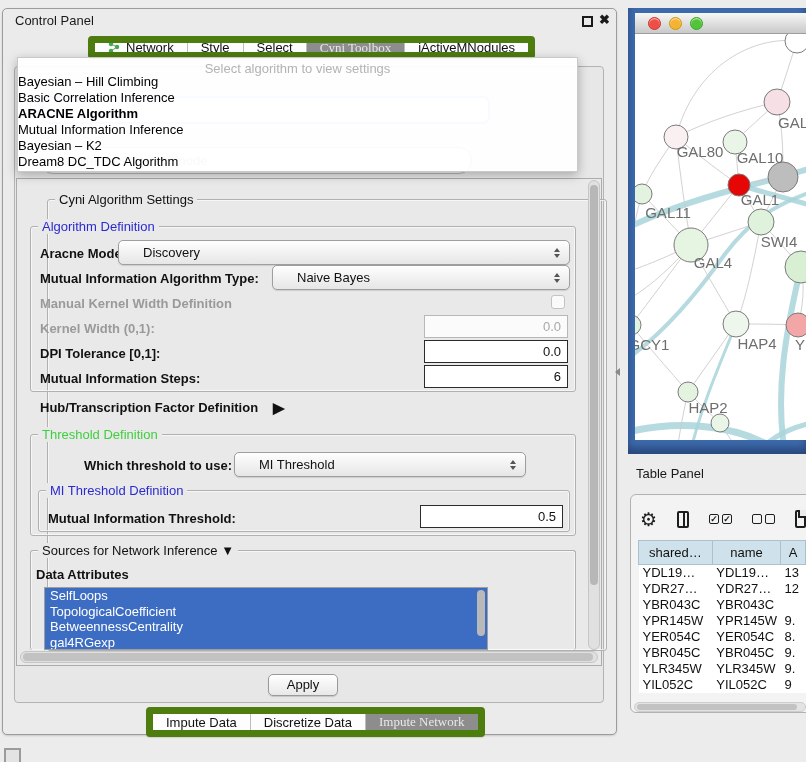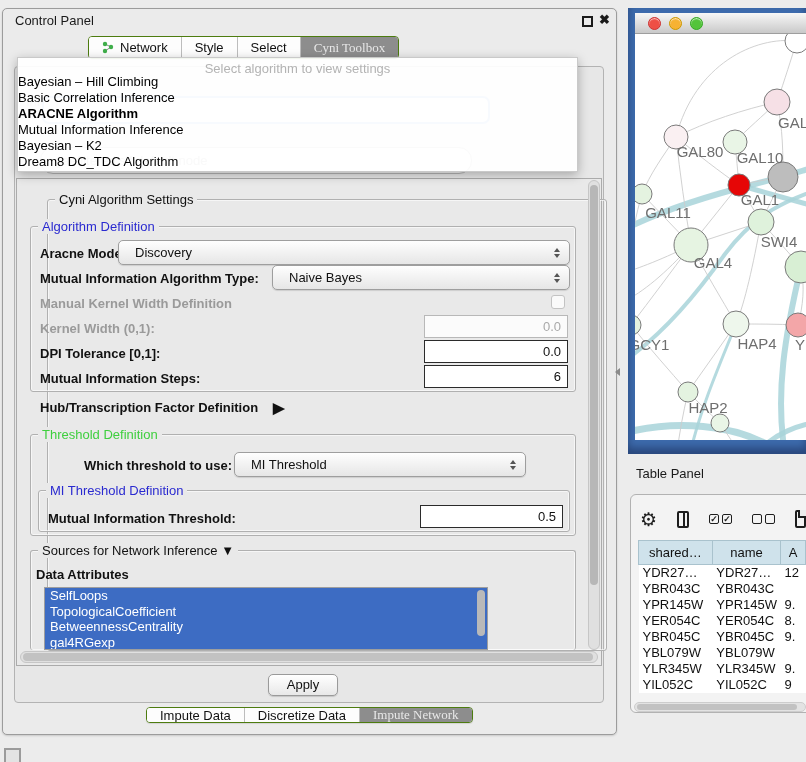--- a/index.html
+++ b/index.html
@@ -18,21 +18,21 @@
     background:#ebebeb; border:1px solid #9c9c9c; border-radius:5px;
     box-shadow:0 1px 2px rgba(0,0,0,.15);
   }
   .ctrl-title { left:12px; top:4px; font-size:13px; color:#1a1a1a; }
   .float-btn { left:579px; top:7px; width:11px; height:11px; border:2px solid #1a1a1a; background:transparent; }
   .close-btn { left:596px; top:3px; font-size:13px; font-weight:bold; color:#1a1a1a; }
 
   
   .seg {
     display:flex; align-items:stretch;
-    border:1px solid #4d7c0f; border-radius:4px; overflow:hidden;
+    border:7px solid #4d7c0f; border-radius:4px; overflow:hidden;
     background:#ffffff; height:23px;
     box-shadow:0 1px 1px rgba(0,0,0,.1);
   }
   .seg .tab {
     display:flex; align-items:center; gap:5px;
     padding:0 13px; font-size:13px; color:#111;
     border-right:1px solid #bdbdbd; background:#fdfdfd; cursor:default; white-space:nowrap;
   }
   .seg .tab:last-child { border-right:none; }
   .seg .tab.sel { background:#8d8d8d; color:#e8e8e8;font-family:Liberation Serif, serif; }
@@ -93,21 +93,21 @@
   .legend.blue { color:#2a2ad0; }
   .legend.green { color:#3ecf3e; }
   .lbl { position:absolute; font-size:13px; font-weight:bold; color:#111; white-space:nowrap; z-index:9; }
   .lbl.dis { color:#9a9a9a; }
 
   .combo {
     position:absolute; z-index:9;
     background:linear-gradient(#fefefe,#e6e6e6);
     border:1px solid #9e9e9e; border-radius:5px;
     display:flex; align-items:center;
-    font-size:13px; color:#111; padding-left:16px;
+    font-size:13px; color:#111; padding-left:24px;
     box-shadow:0 1px 1px rgba(0,0,0,.12);
   }
   .combo .arrows { position:absolute; right:9px; top:50%; transform:translateY(-50%); display:flex; flex-direction:column; gap:2px; }
   .combo .arrows i { display:block; width:0; height:0; border-left:3.5px solid transparent; border-right:3.5px solid transparent; }
   .combo .arrows .up { border-bottom:4px solid #555; }
   .combo .arrows .dn { border-top:4px solid #555; }
 
   .field {
     position:absolute; z-index:9; background:#ffffff;
     border:1.5px solid #2b2b2b;
@@ -209,20 +209,23 @@
     </div>
     <div class="tab">
       <span>Style</span>
     </div>
     <div class="tab">
       <span>Select</span>
     </div>
     <div class="tab sel">
       <span>Cyni Toolbox</span>
     </div>
+    <div class="tab">
+      <span>jActiveMNodules</span>
+    </div>
   </div>
 
 <div class="abs underlay under-label" style="left:26px; top:94px;">Inference Algorithm</div>
 <div class="abs underlay under-combo" style="left:42px; top:96px; width:448px; height:28px;"></div>
 <div class="abs underlay under-field" style="left:40px; top:147px; width:432px; height:27px;">gal-filtered sif default node</div>
 
 <div class="abs popup">
   <div class="prompt">Select algorithm to view settings</div>
   <div id="popup-items">
       <div class="item">Bayesian – Hill Climbing</div>
@@ -303,21 +306,21 @@
   <div id="attr-items">
       <div class="row">SelfLoops</div>
       <div class="row">TopologicalCoefficient</div>
       <div class="row">BetweennessCentrality</div>
       <div class="row">gal4RGexp</div>
     </div>
   <div class="attr-vscroll"></div>
 </div>
 
 <div class="abs apply-btn">Apply</div>
-<div class="abs seg" style="left:146px; top:707px; z-index:6; height:16px;" id="bottom-tabs">
+<div class="abs seg" style="left:146px; top:707px; z-index:6; height:30px;" id="bottom-tabs">
     <div class="tab">Impute Data</div>
     <div class="tab">Discretize Data</div>
     <div class="tab sel">Impute Network</div>
   </div>
 
 <div class="abs net-frame"></div>
 <div class="abs net-titlebar">
   <div class="tl red" style="left:13px;"></div>
   <div class="tl yel" style="left:34px;"></div>
   <div class="tl grn" style="left:55px;"></div>
@@ -409,20 +412,25 @@
   <table class="data" style="left:0; top:0;">
     <thead>
         <tr id="tbl-head">
           <th style="width: 82px;">shared…</th>
           <th style="width: 70px;">name</th>
           <th style="width: 30px;">A</th>
         </tr>
       </thead>
     <tbody id="tbl-body">
         <tr>
+          <td style="width: 82px;">YDL19…</td>
+          <td style="width: 70px;">YDL19…</td>
+          <td style="width: 30px;">13</td>
+        </tr>
+        <tr>
           <td style="width: 82px;">YDR27…</td>
           <td style="width: 70px;">YDR27…</td>
           <td style="width: 30px;">12</td>
         </tr>
         <tr>
           <td style="width: 82px;">YBR043C</td>
           <td style="width: 70px;">YBR043C</td>
           <td style="width: 30px;"></td>
         </tr>
         <tr>
@@ -434,25 +442,20 @@
           <td style="width: 82px;">YER054C</td>
           <td style="width: 70px;">YER054C</td>
           <td style="width: 30px;">8.</td>
         </tr>
         <tr>
           <td style="width: 82px;">YBR045C</td>
           <td style="width: 70px;">YBR045C</td>
           <td style="width: 30px;">9.</td>
         </tr>
         <tr>
-          <td style="width: 82px;">YBL079W</td>
-          <td style="width: 70px;">YBL079W</td>
-          <td style="width: 30px;"></td>
-        </tr>
-        <tr>
           <td style="width: 82px;">YLR345W</td>
           <td style="width: 70px;">YLR345W</td>
           <td style="width: 30px;">9.</td>
         </tr>
         <tr>
           <td style="width: 82px;">YIL052C</td>
           <td style="width: 70px;">YIL052C</td>
           <td style="width: 30px;">9</td>
         </tr>
       </tbody>

